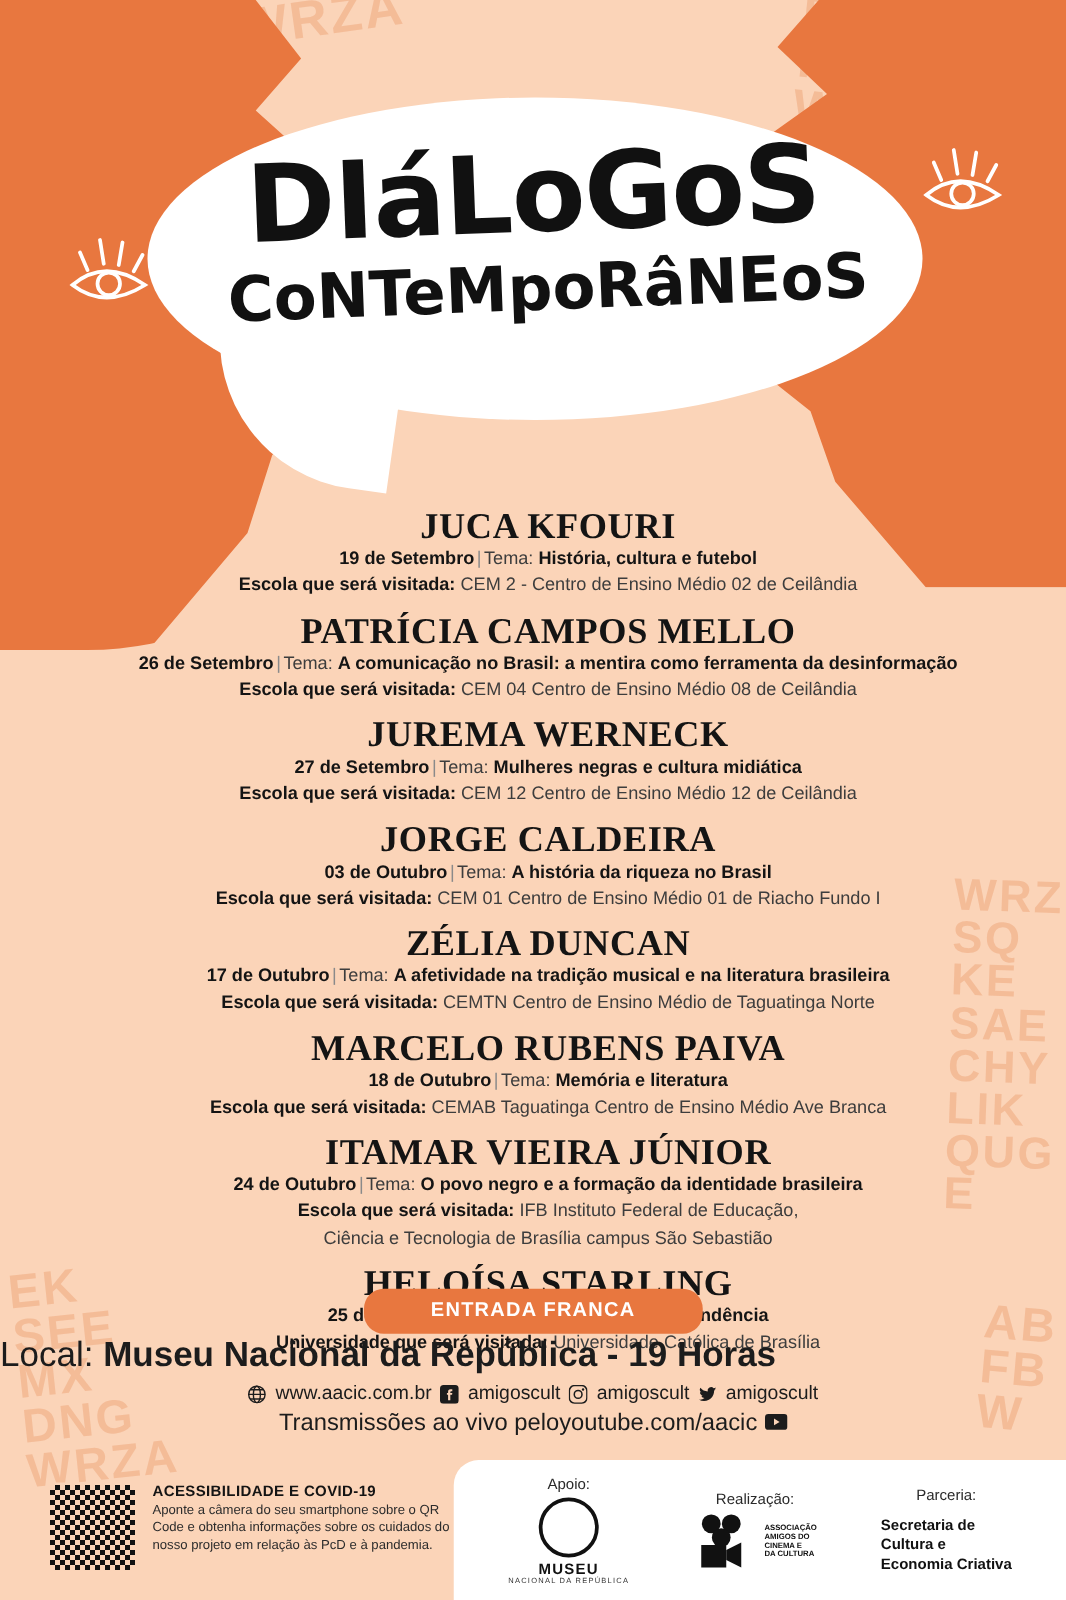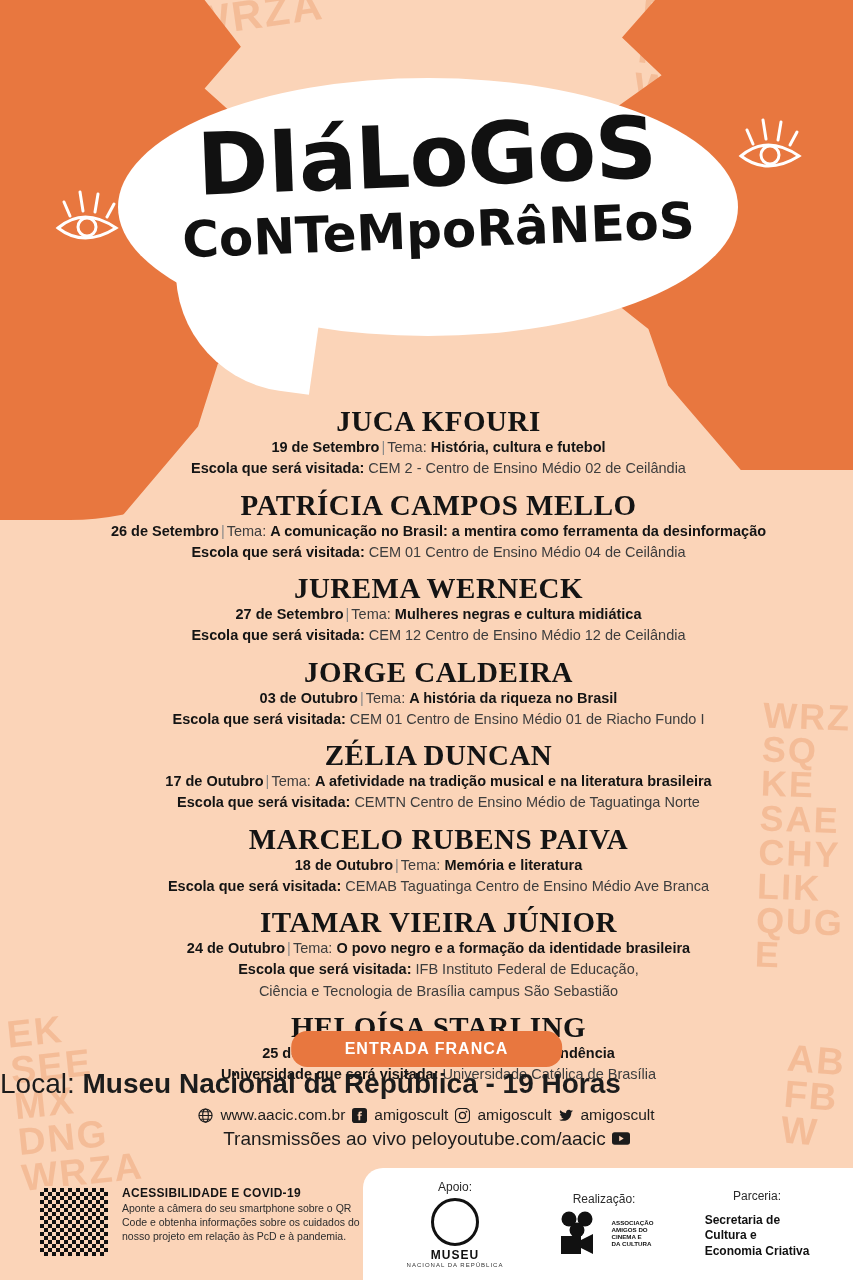--- a/index.html
+++ b/index.html
@@ -297,21 +297,21 @@
         <b>Escola que será visitada:</b> <span>CEM 2 - Centro de Ensino Médio 02 de Ceilândia</span>
       </div>
     </div>
 
     <div class="sp">
       <div class="sp-name">PATRÍCIA CAMPOS MELLO</div>
       <div class="sp-line">
         <b>26 de Setembro</b><span class="sep">|</span><span>Tema:</span> <b>A comunicação no Brasil: a mentira como ferramenta da desinformação</b>
       </div>
       <div class="sp-line">
-        <b>Escola que será visitada:</b> <span>CEM 01 Centro de Ensino Médio 04 de Ceilândia</span>
+        <b>Escola que será visitada:</b> <span>CEM 04 Centro de Ensino Médio 08 de Ceilândia</span>
       </div>
     </div>
 
     <div class="sp">
       <div class="sp-name">JUREMA WERNECK</div>
       <div class="sp-line">
         <b>27 de Setembro</b><span class="sep">|</span><span>Tema:</span> <b>Mulheres negras e cultura midiática</b>
       </div>
       <div class="sp-line">
         <b>Escola que será visitada:</b> <span>CEM 12 Centro de Ensino Médio 12 de Ceilândia</span>

